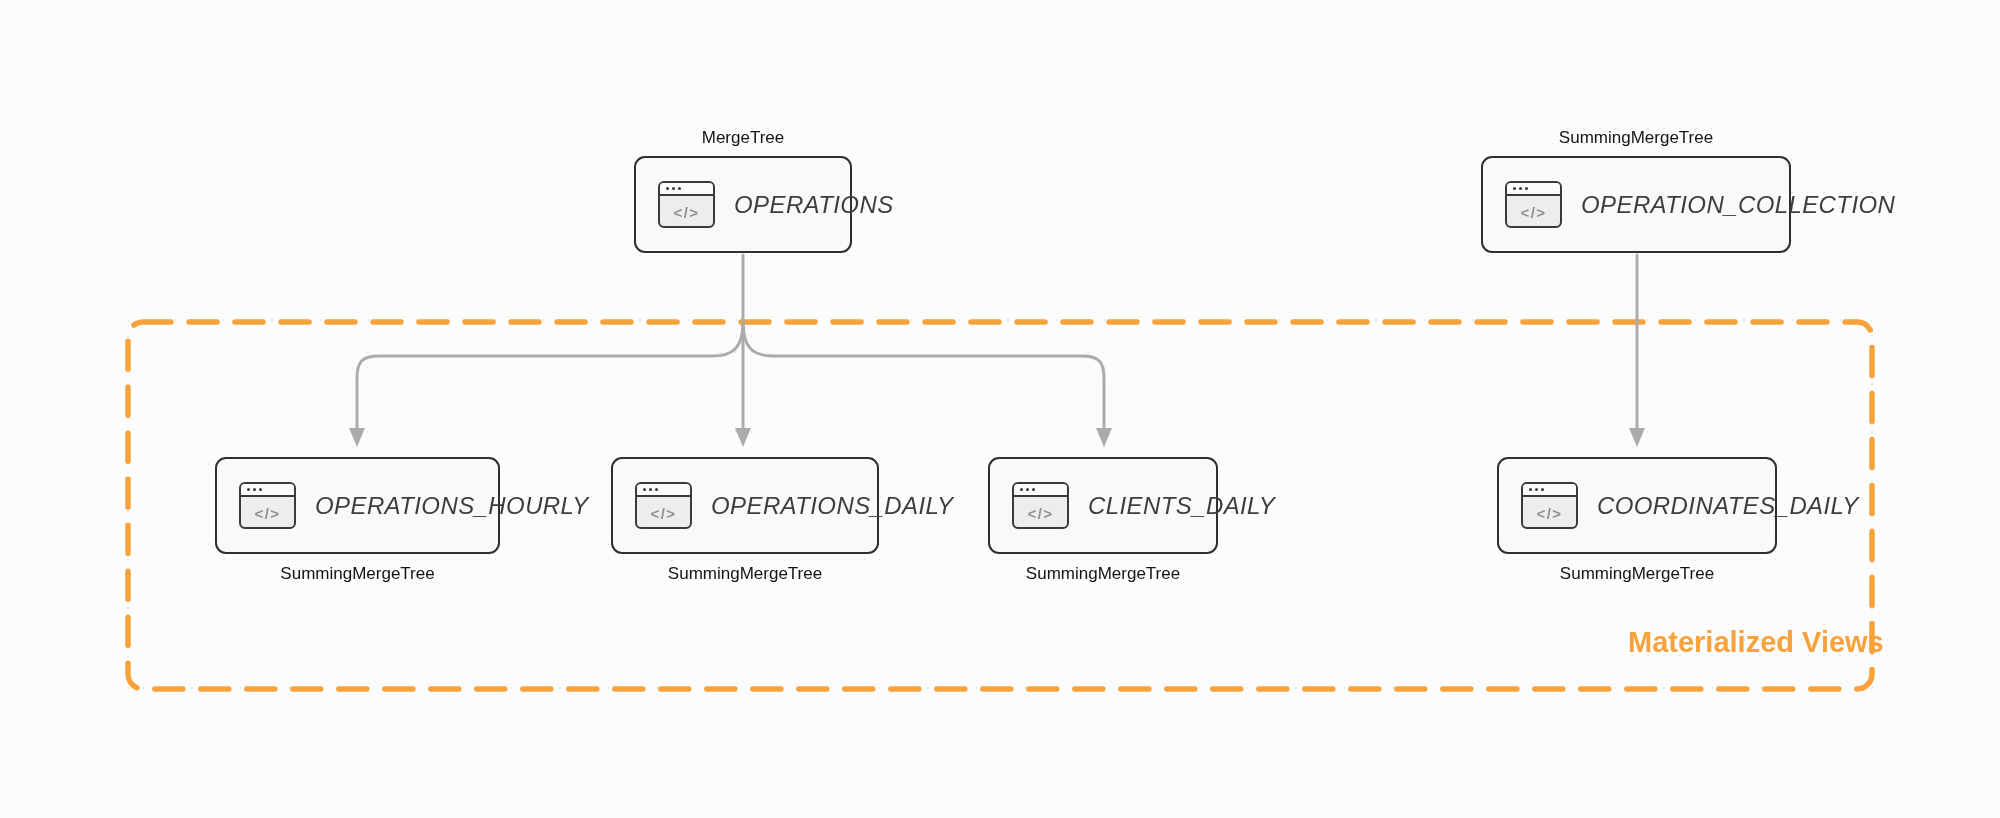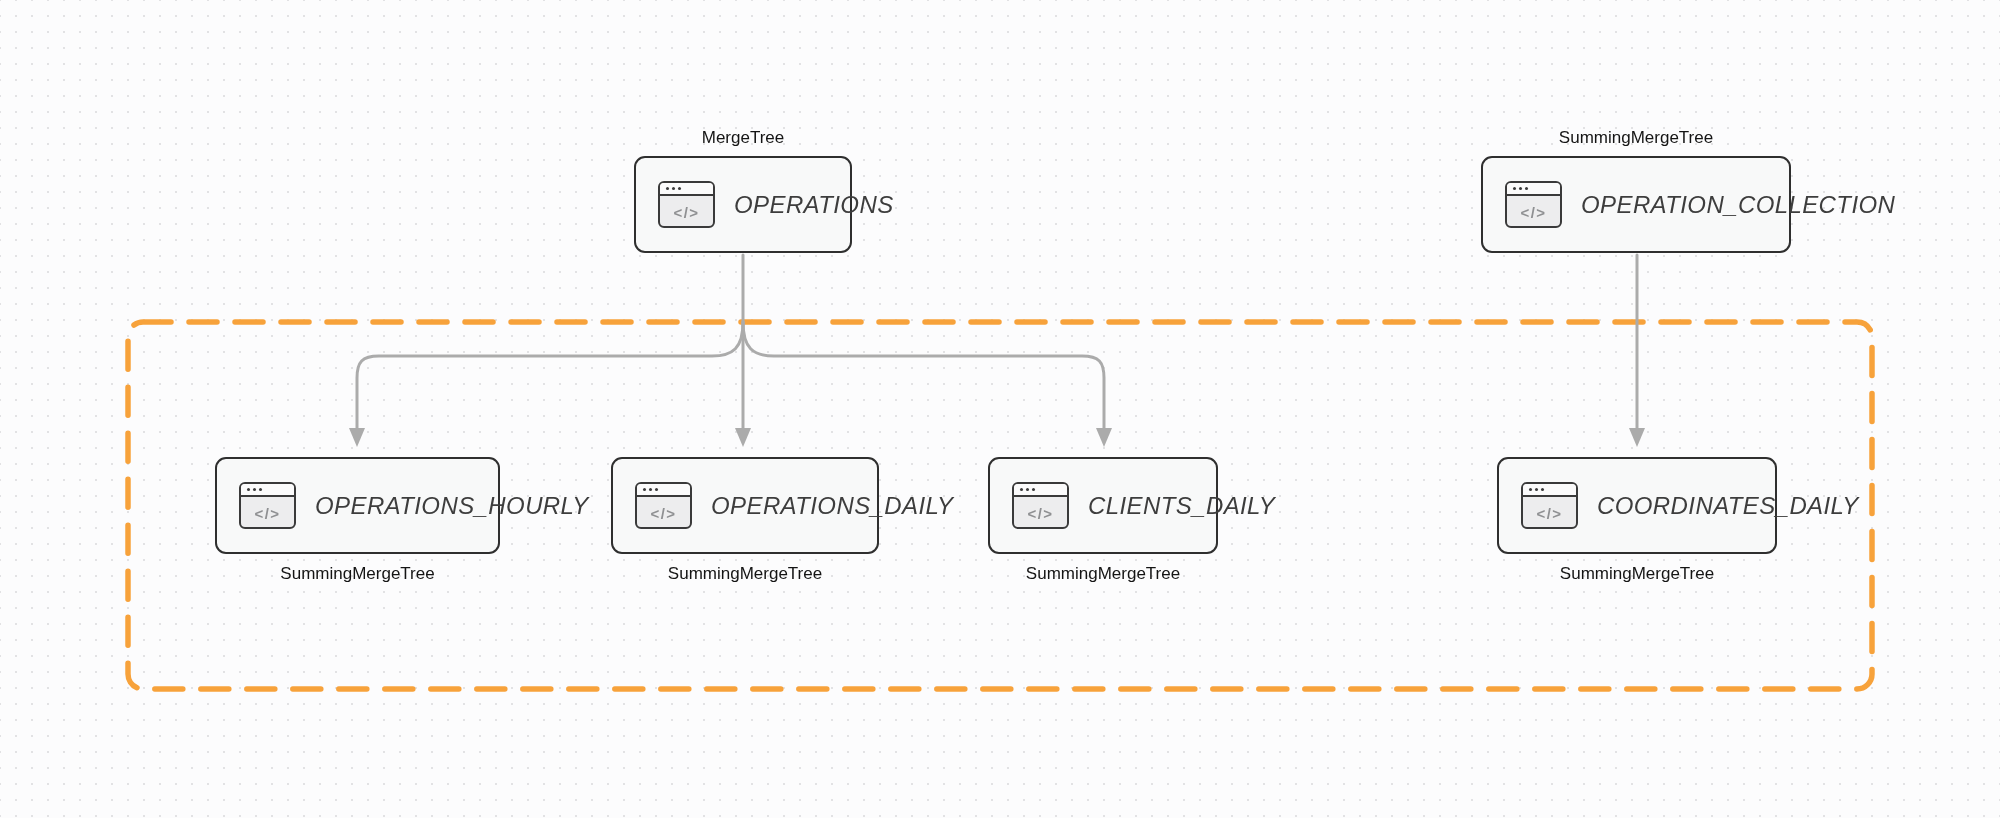--- a/index.html
+++ b/index.html
@@ -208,14 +208,15 @@
       <span class="bar">
         <span class="dot"></span>
         <span class="dot"></span>
         <span class="dot"></span>
       </span>
       <span class="glyph">&lt;/&gt;</span>
     </span>
     <span class="table-name">COORDINATES_DAILY</span>
   </div>
 
+  <div class="region-label">Materialized Views</div>
 
 </div>
 
 </body></html>

